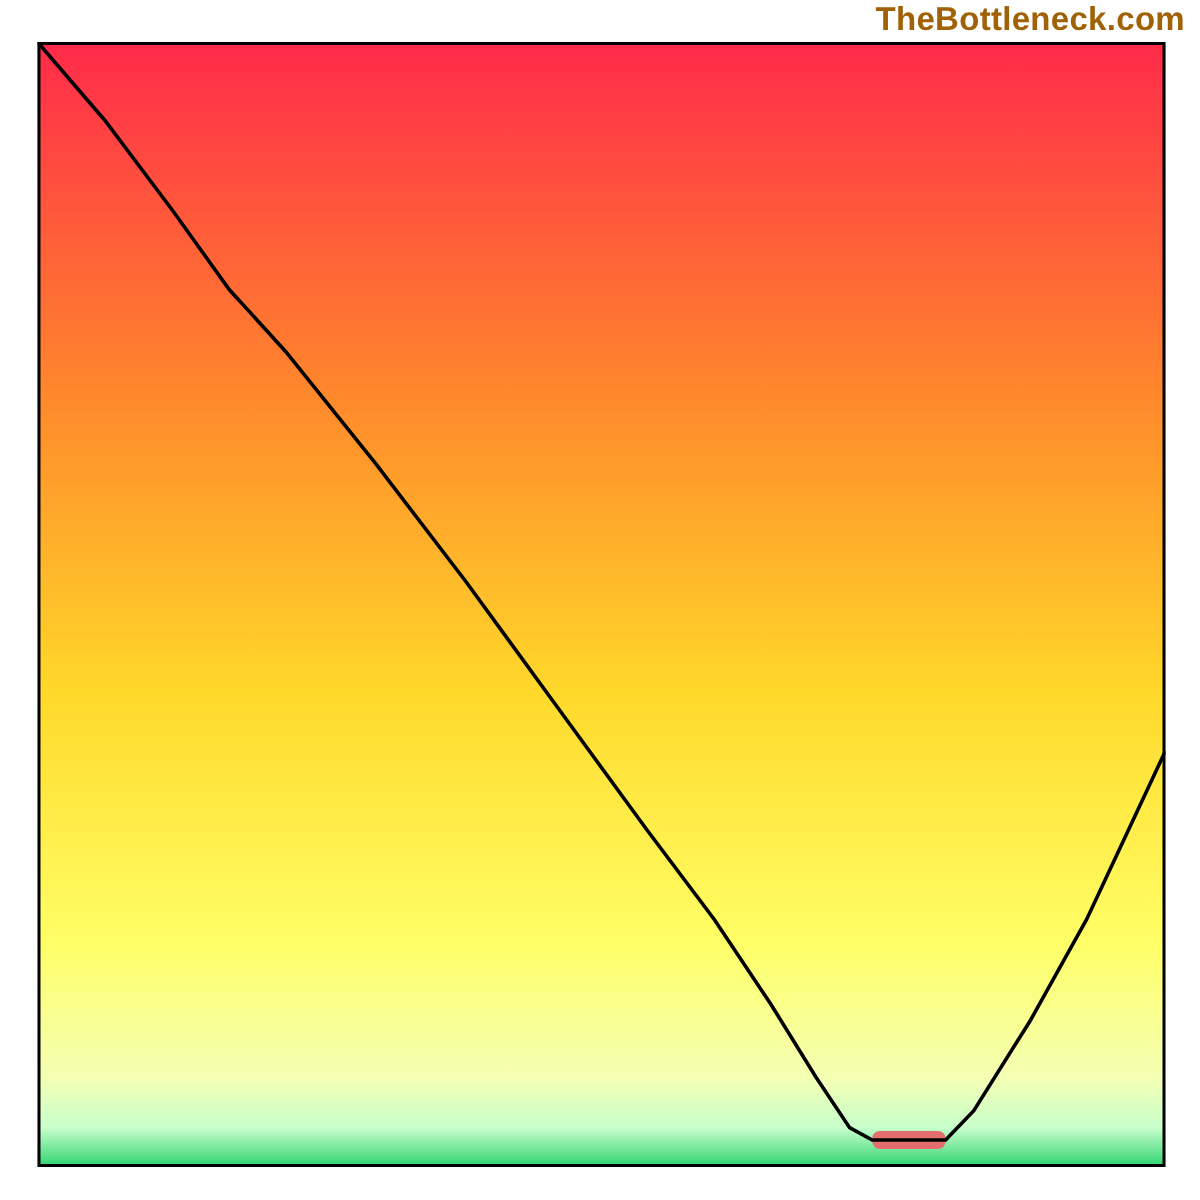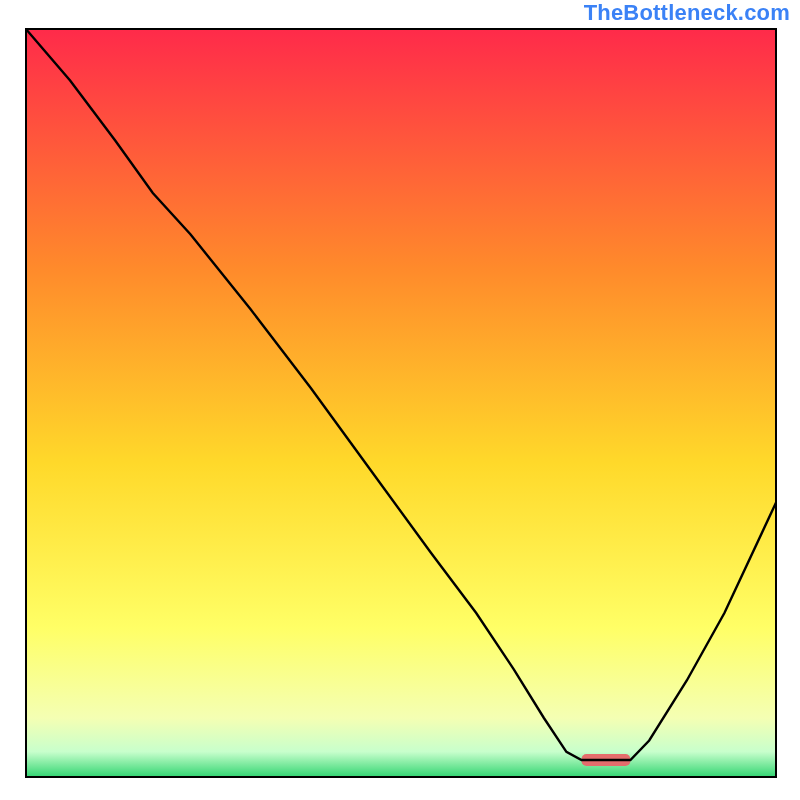--- a/index.html
+++ b/index.html
@@ -16,21 +16,21 @@
   width: 800px;
   height: 800px;
   box-sizing: border-box;
 }
 .watermark {
   position: absolute;
   top: 0px;
   right: 10px;
   font-size: 22px;
   font-weight: 600;
-  color: #3b82f6;
+  color: #a16207;
   letter-spacing: 0.2px;
 }
 svg.plot {
   position: absolute;
   left: 25px;
   top: 28px;
   display: block;
 }
 </style>
 </head>

